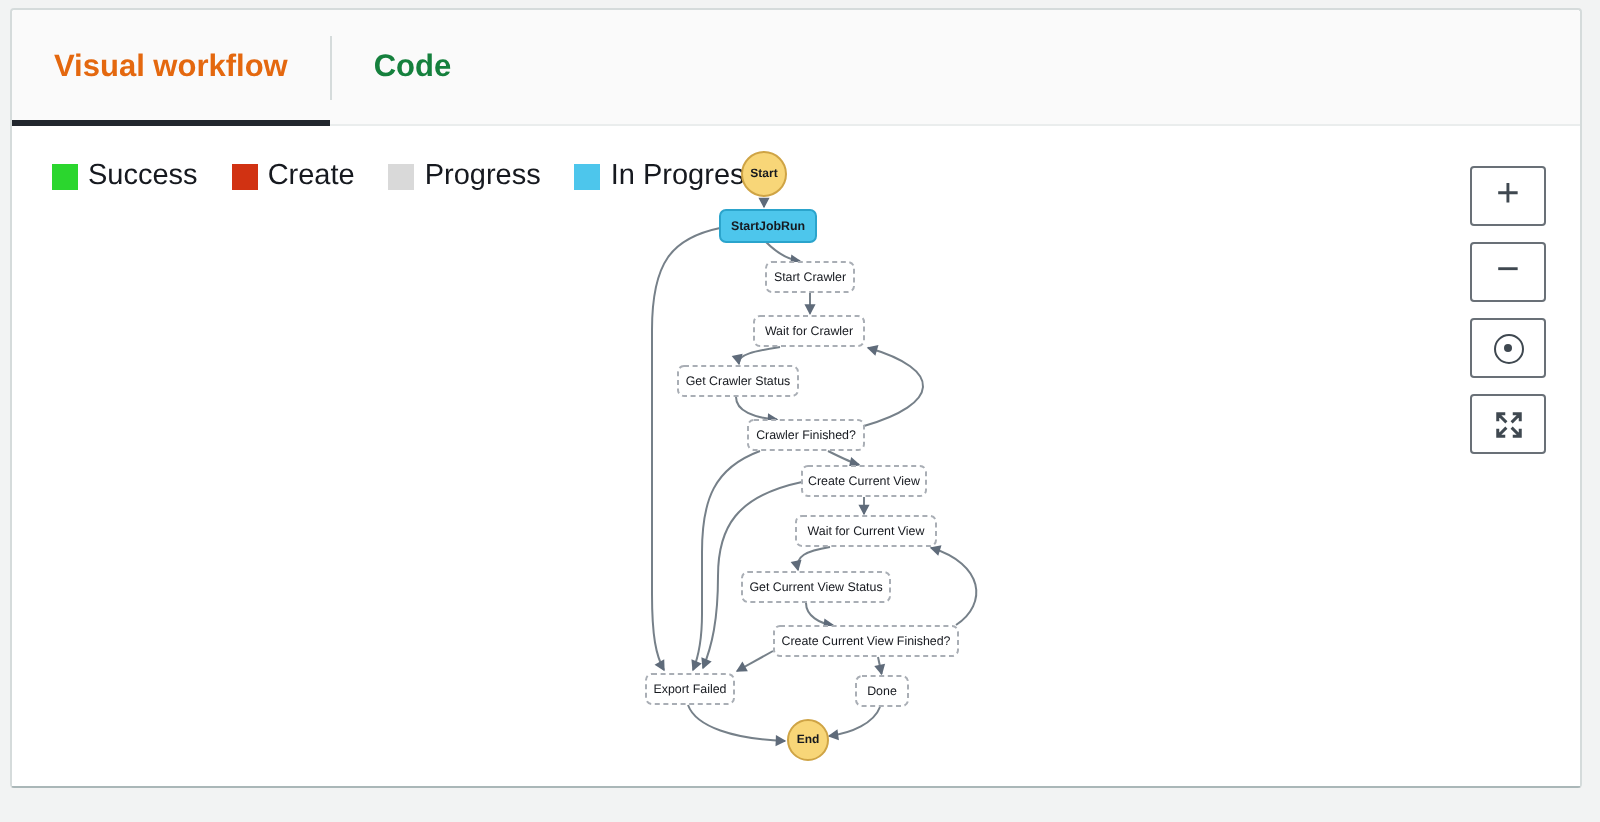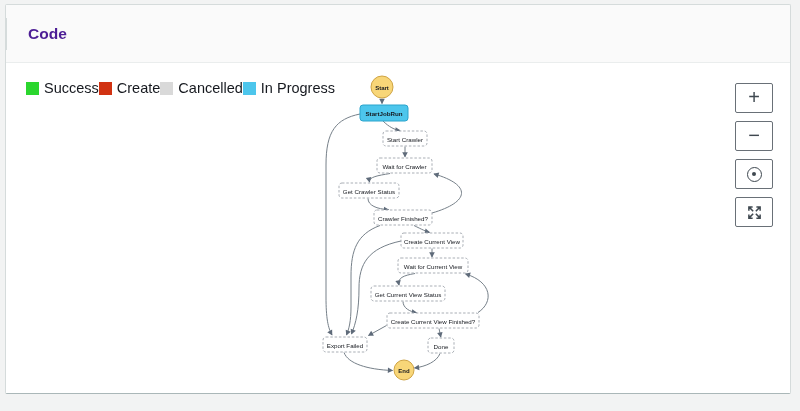--- a/index.html
+++ b/index.html
@@ -14,31 +14,31 @@
     border-radius:2px;box-sizing:border-box;
   }
   
   .tabs{
     position:absolute;top:0;left:0;right:0;height:57px;
     background:#fafafa;border-bottom:1px solid #eaeded;
     display:flex;align-items:stretch;border-radius:2px 2px 0 0;
   }
   .tab{
     display:flex;align-items:center;padding:0 21px;
-    font-weight:bold;font-size:15.5px;color:#4c1d95;cursor:pointer;position:relative;
+    font-weight:bold;font-size:15.5px;color:#15803d;cursor:pointer;position:relative;
   }
   .tab.active{color:#e4680f;}
   .tab.active::after{
     content:"";position:absolute;left:0;right:0;bottom:-1px;height:3px;background:#22272e;
   }
   .tab-sep{width:1px;background:#d5dbdb;margin:13px 0 12px;}
   
   .canvas{position:absolute;left:0;top:58px;right:0;bottom:0;background:#fff;}
   
-  .legend{position:absolute;left:20px;top:17px;display:flex;align-items:center;}
+  .legend{position:absolute;left:20px;top:17px;display:flex;align-items:center;gap:17px;}
   .legend-item{display:flex;align-items:center;gap:5px;font-size:14.5px;color:#16191f;}
   .swatch{width:13px;height:13px;display:inline-block;}
   
   #graph{position:absolute;left:0;top:0;width:786px;height:390px;pointer-events:none;}
   #graph .edge{fill:none;stroke:#768089;stroke-width:1;}
   #graph .node{pointer-events:auto;cursor:pointer;}
   #graph .node text{font-size:6.2px;fill:#16191f;font-family:"Liberation Sans",sans-serif;}
   #graph .node-task rect{fill:#fff;stroke:#a9aeb5;stroke-width:1;stroke-dasharray:2.5 1.8;}
   #graph .node-active rect{fill:#4dc6ec;stroke:#2ba4cc;stroke-width:1;}
   #graph .node-active text{font-weight:bold;}
@@ -54,39 +54,42 @@
   .zbtn .glyph{transform:translateY(-1px);}
   .target{width:13px;height:13px;border:1.5px solid #3f4850;border-radius:50%;position:relative;display:inline-block;}
   .target .dot{position:absolute;width:4px;height:4px;background:#3f4850;border-radius:50%;left:50%;top:50%;transform:translate(-50%,-50%);}
 </style>
 </head>
 <body>
 
 <div class="card">
 
   <div class="tabs">
+    <div class="tab active">
+      <span>Visual workflow</span>
+    </div>
     <div class="tab-sep"></div>
     <div class="tab">
       <span>Code</span>
     </div>
   </div>
 
   <div class="canvas">
     <div class="legend" id="legend">
         <span class="legend-item">
           <span class="swatch" style="background: rgb(43, 214, 46);"></span>
           <span class="legend-label">Success</span>
         </span>
         <span class="legend-item">
           <span class="swatch" style="background: rgb(209, 50, 18);"></span>
           <span class="legend-label">Create</span>
         </span>
         <span class="legend-item">
           <span class="swatch" style="background: rgb(217, 217, 217);"></span>
-          <span class="legend-label">Cancelled</span>
+          <span class="legend-label">Progress</span>
         </span>
         <span class="legend-item">
           <span class="swatch" style="background: rgb(77, 198, 236);"></span>
           <span class="legend-label">In Progress</span>
         </span>
       </div>
 
     <div class="zoom-controls">
       <button class="zbtn">
         <span class="glyph">+</span>

